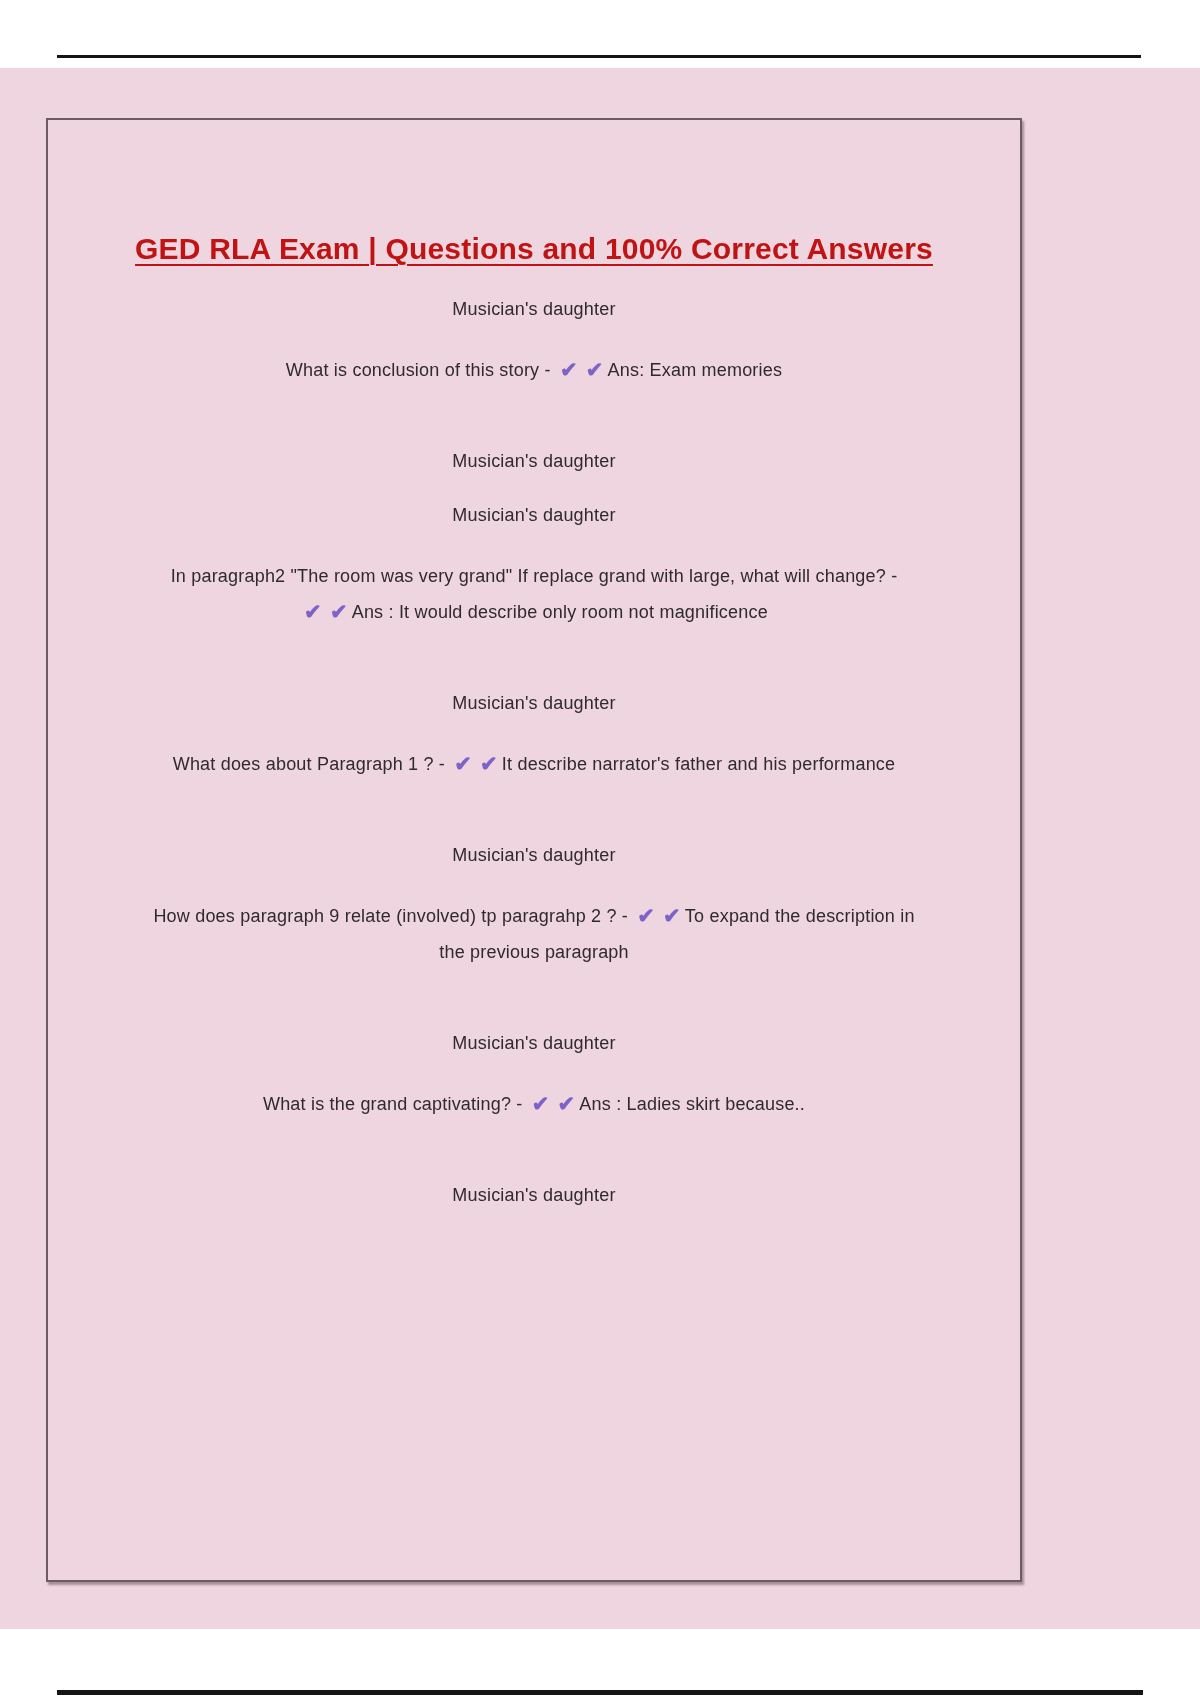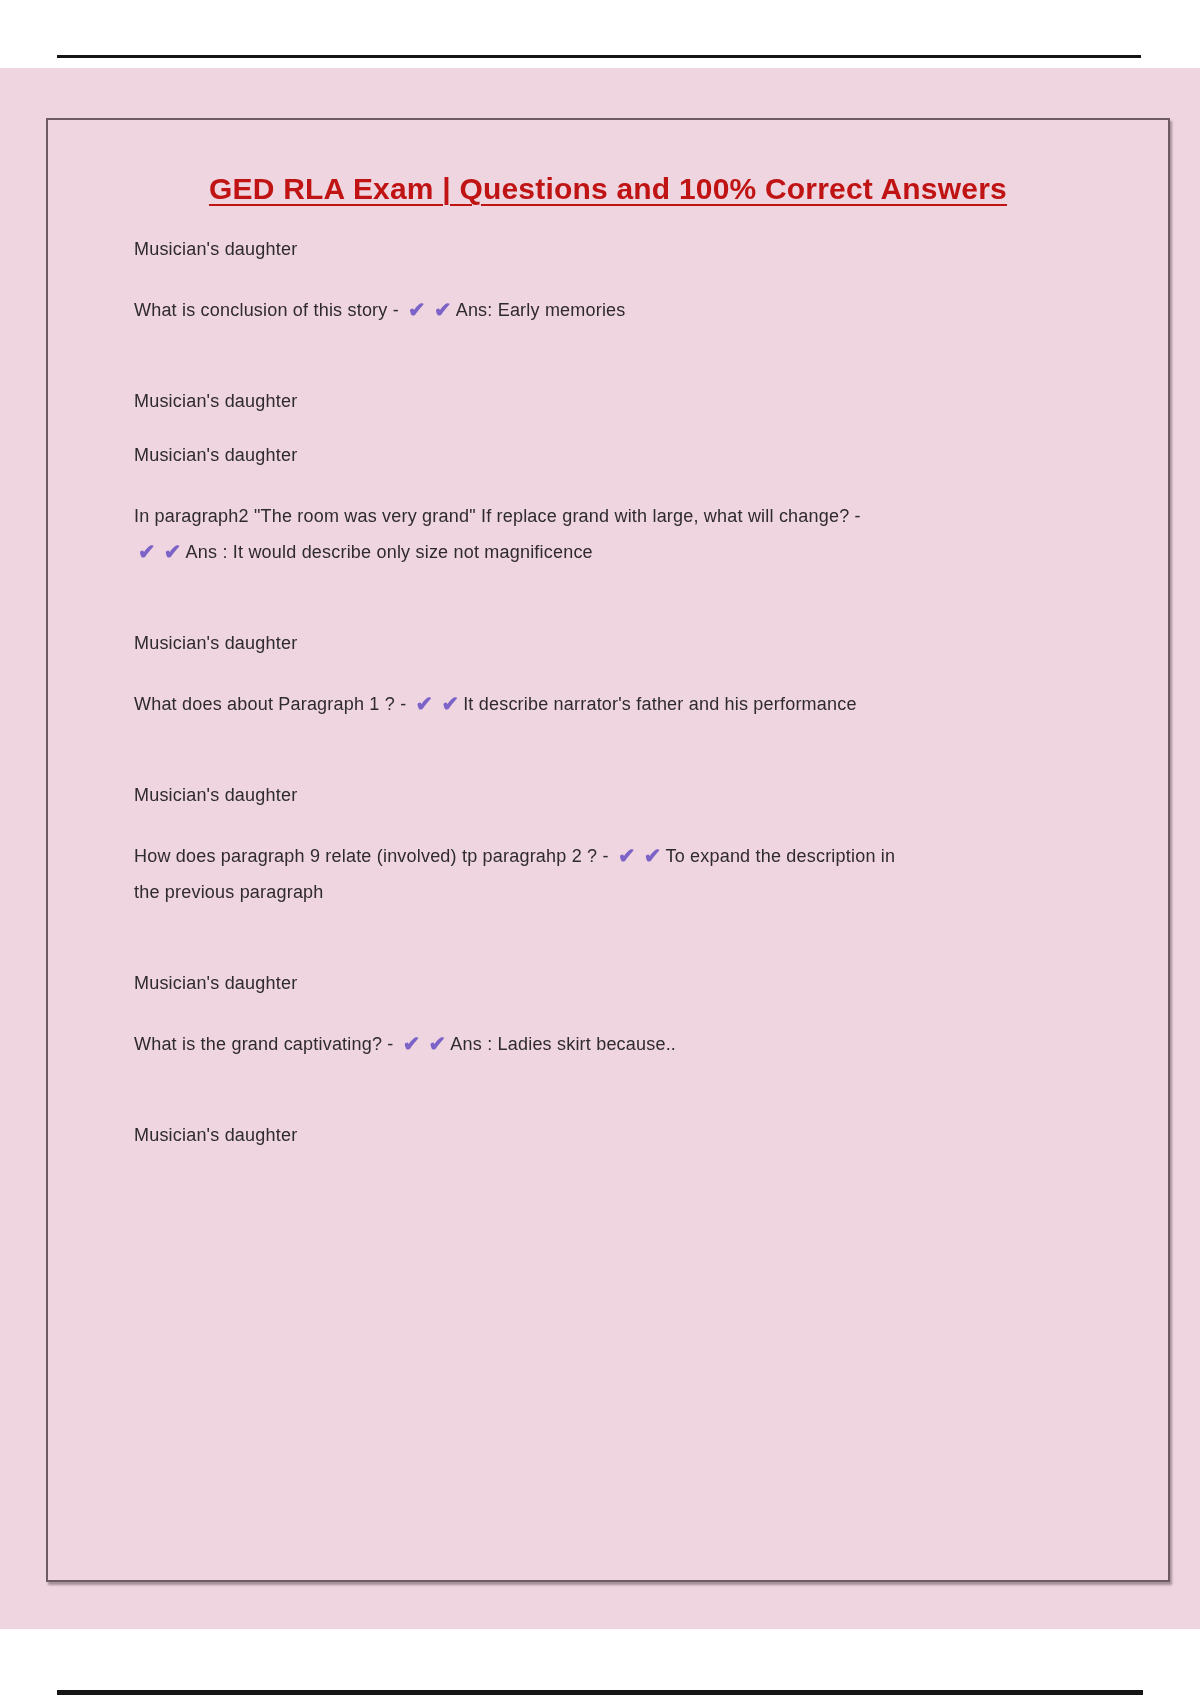--- a/index.html
+++ b/index.html
@@ -19,43 +19,43 @@
   .rule-bottom { left: 57px;  top: 1690px; width: 1086px; height: 5px; }
   .pink-area {
     position: absolute;
     left: 0; top: 68px;
     width: 1200px; height: 1561px;
     background: var(--panel-bg, #eed5df);
   }
   .panel {
     position: absolute;
     left: 46px; top: 118px;
-    width: 1124px; height: 1464px;
+    width: 976px; height: 1464px;
     box-sizing: border-box;
     border: 2px solid var(--panel-border, #6e5a64);
     box-shadow: 2px 3px 2px rgba(80, 60, 70, 0.45);
-    padding: 40px 86px 0 86px;
+    padding: 100px 86px 0 86px;
     background: var(--panel-bg, #eed5df);
   }
   .doc-title {
     text-align: center;
     color: var(--title-red, #c01414);
     font-size: 30px;
     font-weight: bold;
     line-height: 58px;
     margin: 0 0 20px 0;
     letter-spacing: 0.2px;
   }
   .doc-title .t-line {
     text-decoration: underline;
     text-decoration-thickness: 2px;
     text-underline-offset: 5px;
     display: inline-block;
   }
-  .qa-block { margin: 0; }
+  .qa-block { margin: 16px; text-align: center; }
   .qa-header {
     font-size: 18px;
     line-height: 22px;
     margin: 0 0 32px 0;
     letter-spacing: 0.2px;
   }
   .qa-text {
     font-size: 18px;
     line-height: 36px;
     margin: 0 0 62px 0;
@@ -79,31 +79,31 @@
 <div class="pink-area"></div>
 
 <div class="panel">
   <h1 class="doc-title">
     <span class="t-line">GED RLA Exam | Questions and 100% Correct Answers</span><br>
   </h1>
 
   <div id="qa-container">
   <div class="qa-block">
     <div class="qa-header">Musician's daughter</div>
-    <p class="qa-text"><span>What is conclusion of this story - </span><span class="check">✔</span><span class="check">✔</span><span>Ans: Early memories</span></p>
+    <p class="qa-text"><span>What is conclusion of this story - </span><span class="check">✔</span><span class="check">✔</span><span>Ans: Exam memories</span></p>
   </div>
 
   <div class="qa-block">
     <div class="qa-header">Musician's daughter</div>
   </div>
 
   <div class="qa-block">
     <div class="qa-header">Musician's daughter</div>
     <p class="qa-text"><span>In paragraph2 "The room was very grand" If replace grand with large, what will change? -
-</span><span class="check">✔</span><span class="check">✔</span><span>Ans : It would describe only size not magnificence</span></p>
+</span><span class="check">✔</span><span class="check">✔</span><span>Ans : It would describe only room not magnificence</span></p>
   </div>
 
   <div class="qa-block">
     <div class="qa-header">Musician's daughter</div>
     <p class="qa-text"><span>What does about Paragraph 1 ? - </span><span class="check">✔</span><span class="check">✔</span><span>It describe narrator's father and his performance</span></p>
   </div>
 
   <div class="qa-block">
     <div class="qa-header">Musician's daughter</div>
     <p class="qa-text"><span>How does paragraph 9 relate (involved) tp paragrahp 2 ? - </span><span class="check">✔</span><span class="check">✔</span><span>To expand the description in

